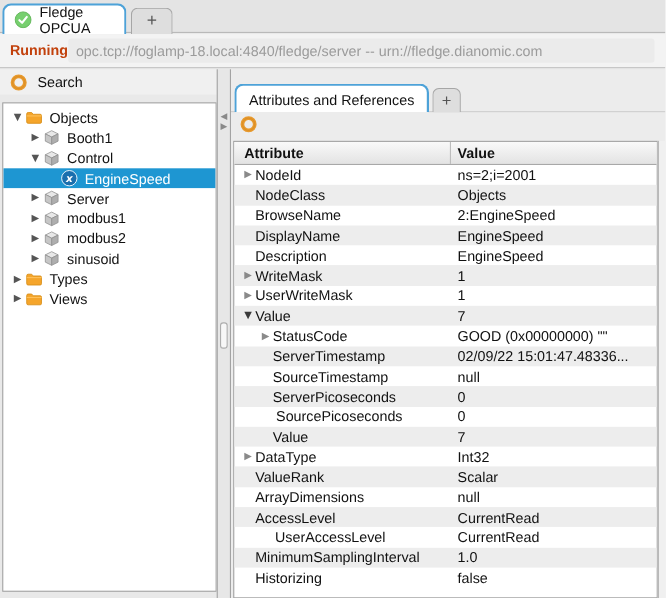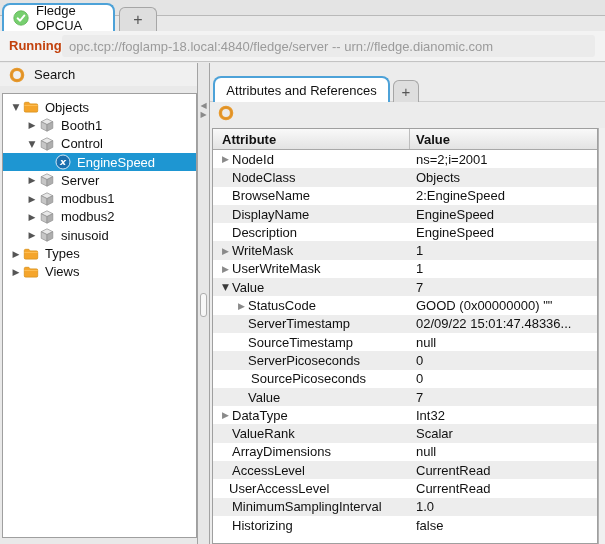--- a/index.html
+++ b/index.html
@@ -1,21 +1,21 @@
 <!DOCTYPE html>
 <html><head>
 <meta charset="utf-8">
 <style>
   * { margin:0; padding:0; box-sizing:border-box; }
   html,body { width:605px; height:544px; }
   body { font-family:"Liberation Sans","DejaVu Sans",sans-serif; font-size:13px; color:#111; }
   .app { position:relative; width:605px; height:544px; background:#e9e9e9; overflow:hidden; }
 
   
-  .tabbar { position:absolute; left:0; top:0; width:605px; height:16px; background:#e4e4e4; border-bottom:1px solid #b9b9b9; }
+  .tabbar { position:absolute; left:0; top:0; width:605px; height:30px; background:#e4e4e4; border-bottom:1px solid #b9b9b9; }
   .main-tab { position:absolute; left:2px; top:3px; width:113px; height:28px; background:#fff;
     border:2px solid #4da2d8; border-bottom:none; border-radius:8px 8px 0 0; z-index:3;
     display:flex; align-items:center; gap:7px; padding-left:9px; }
   .plus-tab { position:absolute; left:119px; top:7px; width:38px; height:24px; background:#dedede;
     border:1px solid #a6a6a6; border-bottom:none; border-radius:6px 6px 0 0;
     display:flex; align-items:center; justify-content:center; color:#555; font-size:16px; }
 
   
   .addressbar { position:absolute; left:0; top:31px; width:605px; height:31px; background:#f3f3f3; border-bottom:1px solid #c3c3c3; }
   .status { position:absolute; left:9px; top:7px; font-weight:bold; color:#c2410c; }
@@ -370,21 +370,21 @@
             <div class="c2">null</div>
           </div>
           <div class="trow even">
             <div class="c1" style="padding-left: 6px;">
               <span class="tri"></span>
               <span>AccessLevel</span>
             </div>
             <div class="c2">CurrentRead</div>
           </div>
           <div class="trow odd">
-            <div class="c1" style="padding-left: 3px;">
+            <div class="c1" style="padding-left: 24px;">
               <span class="tri"></span>
               <span>UserAccessLevel</span>
             </div>
             <div class="c2">CurrentRead</div>
           </div>
           <div class="trow even">
             <div class="c1" style="padding-left: 6px;">
               <span class="tri"></span>
               <span>MinimumSamplingInterval</span>
             </div>

